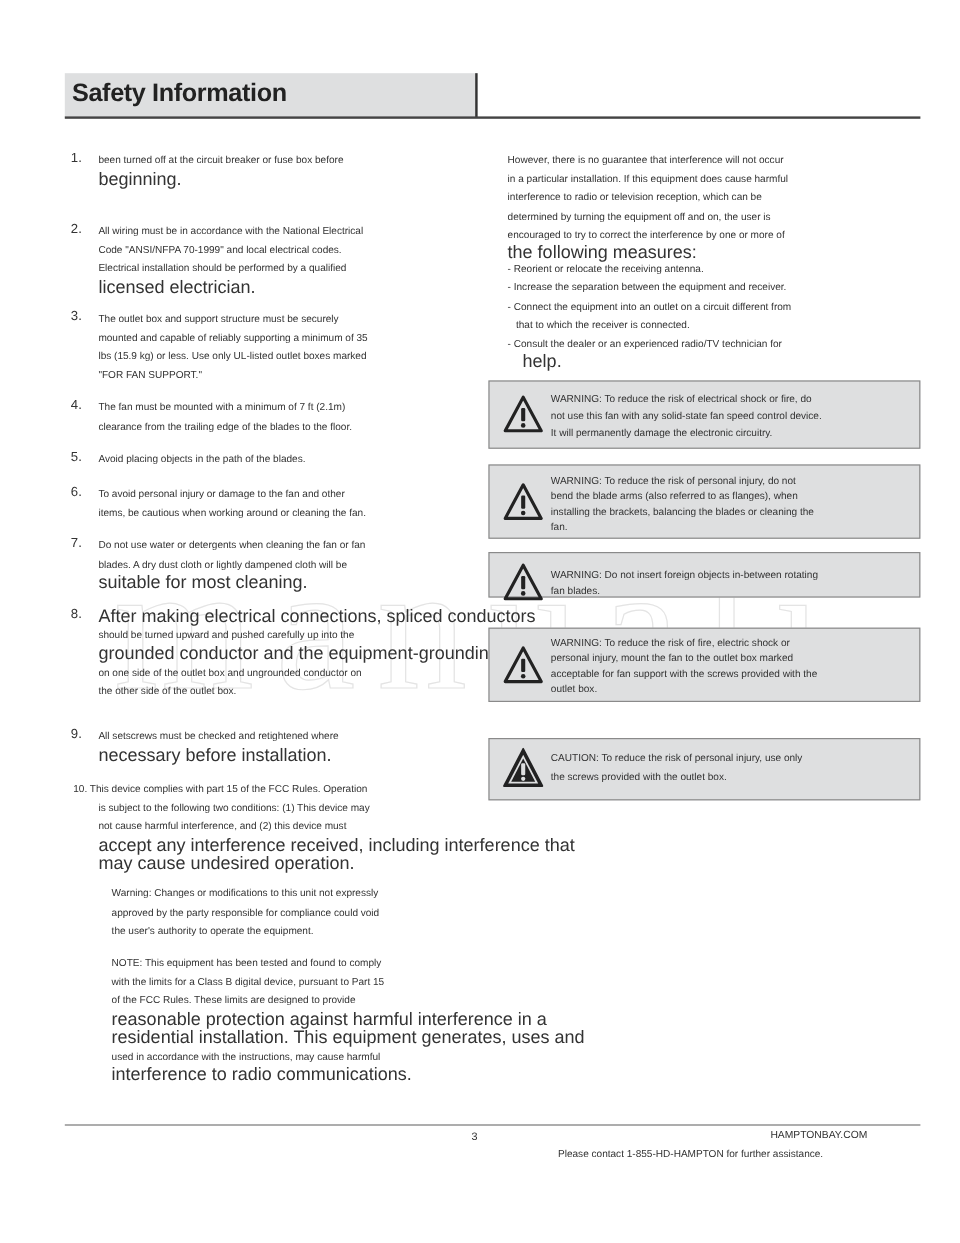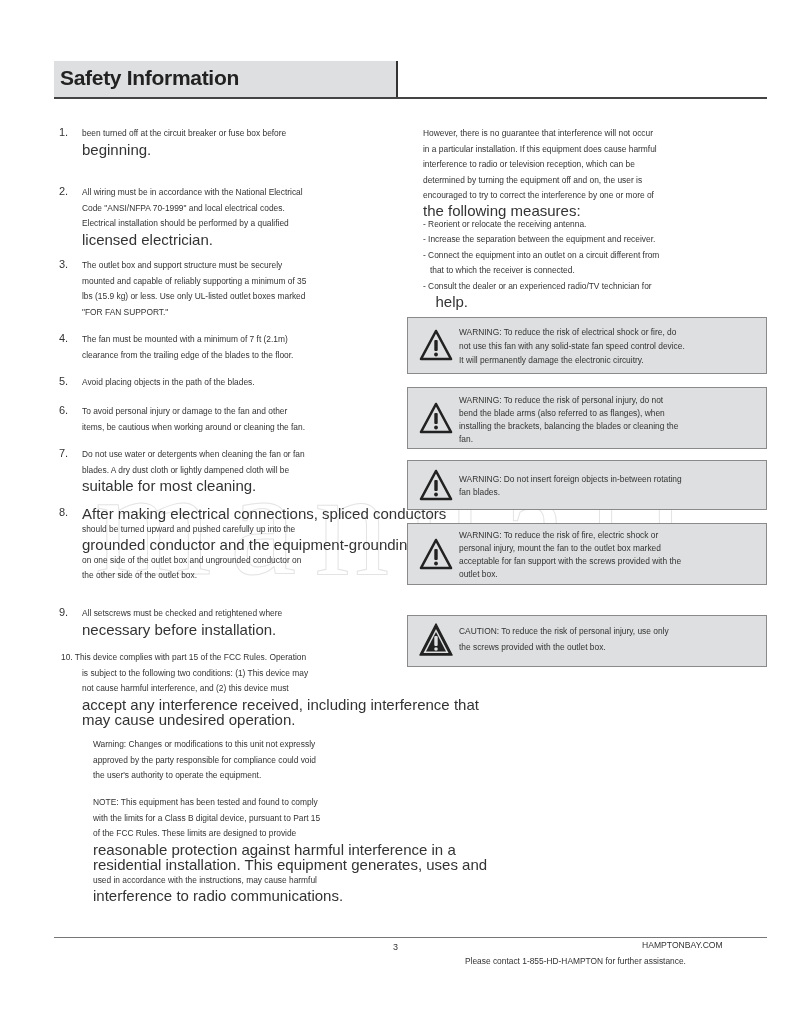--- a/index.html
+++ b/index.html
@@ -189,21 +189,21 @@
     <circle cx="17" cy="25.5" r="1.9" fill="#222"></circle>
   </svg>
   <div class="wtxt" style="top:6px;line-height:13px">
     <div>WARNING: To reduce the risk of personal injury, do not</div>
     <div>bend the blade arms (also referred to as flanges), when</div>
     <div>installing the brackets, balancing the blades or cleaning the</div>
     <div>fan.</div>
   </div>
 </div>
 
-<div class="warn" style="top:460px;height:50px">
+<div class="warn" style="top:460px;height:38px">
   <svg class="icon" style="top:8px" width="34" height="32" viewBox="0 0 34 32">
     <polygon points="17,2 32,30 2,30" fill="none" stroke="#222" stroke-width="2.6" stroke-linejoin="round"></polygon>
     <rect x="15.3" y="11" width="3.4" height="11" rx="1" fill="#222"></rect>
     <circle cx="17" cy="25.5" r="1.9" fill="#222"></circle>
   </svg>
   <div class="wtxt" style="top:12px;line-height:13px">
     <div>WARNING: Do not insert foreign objects in-between rotating</div>
     <div>fan blades.</div>
   </div>
 </div>

